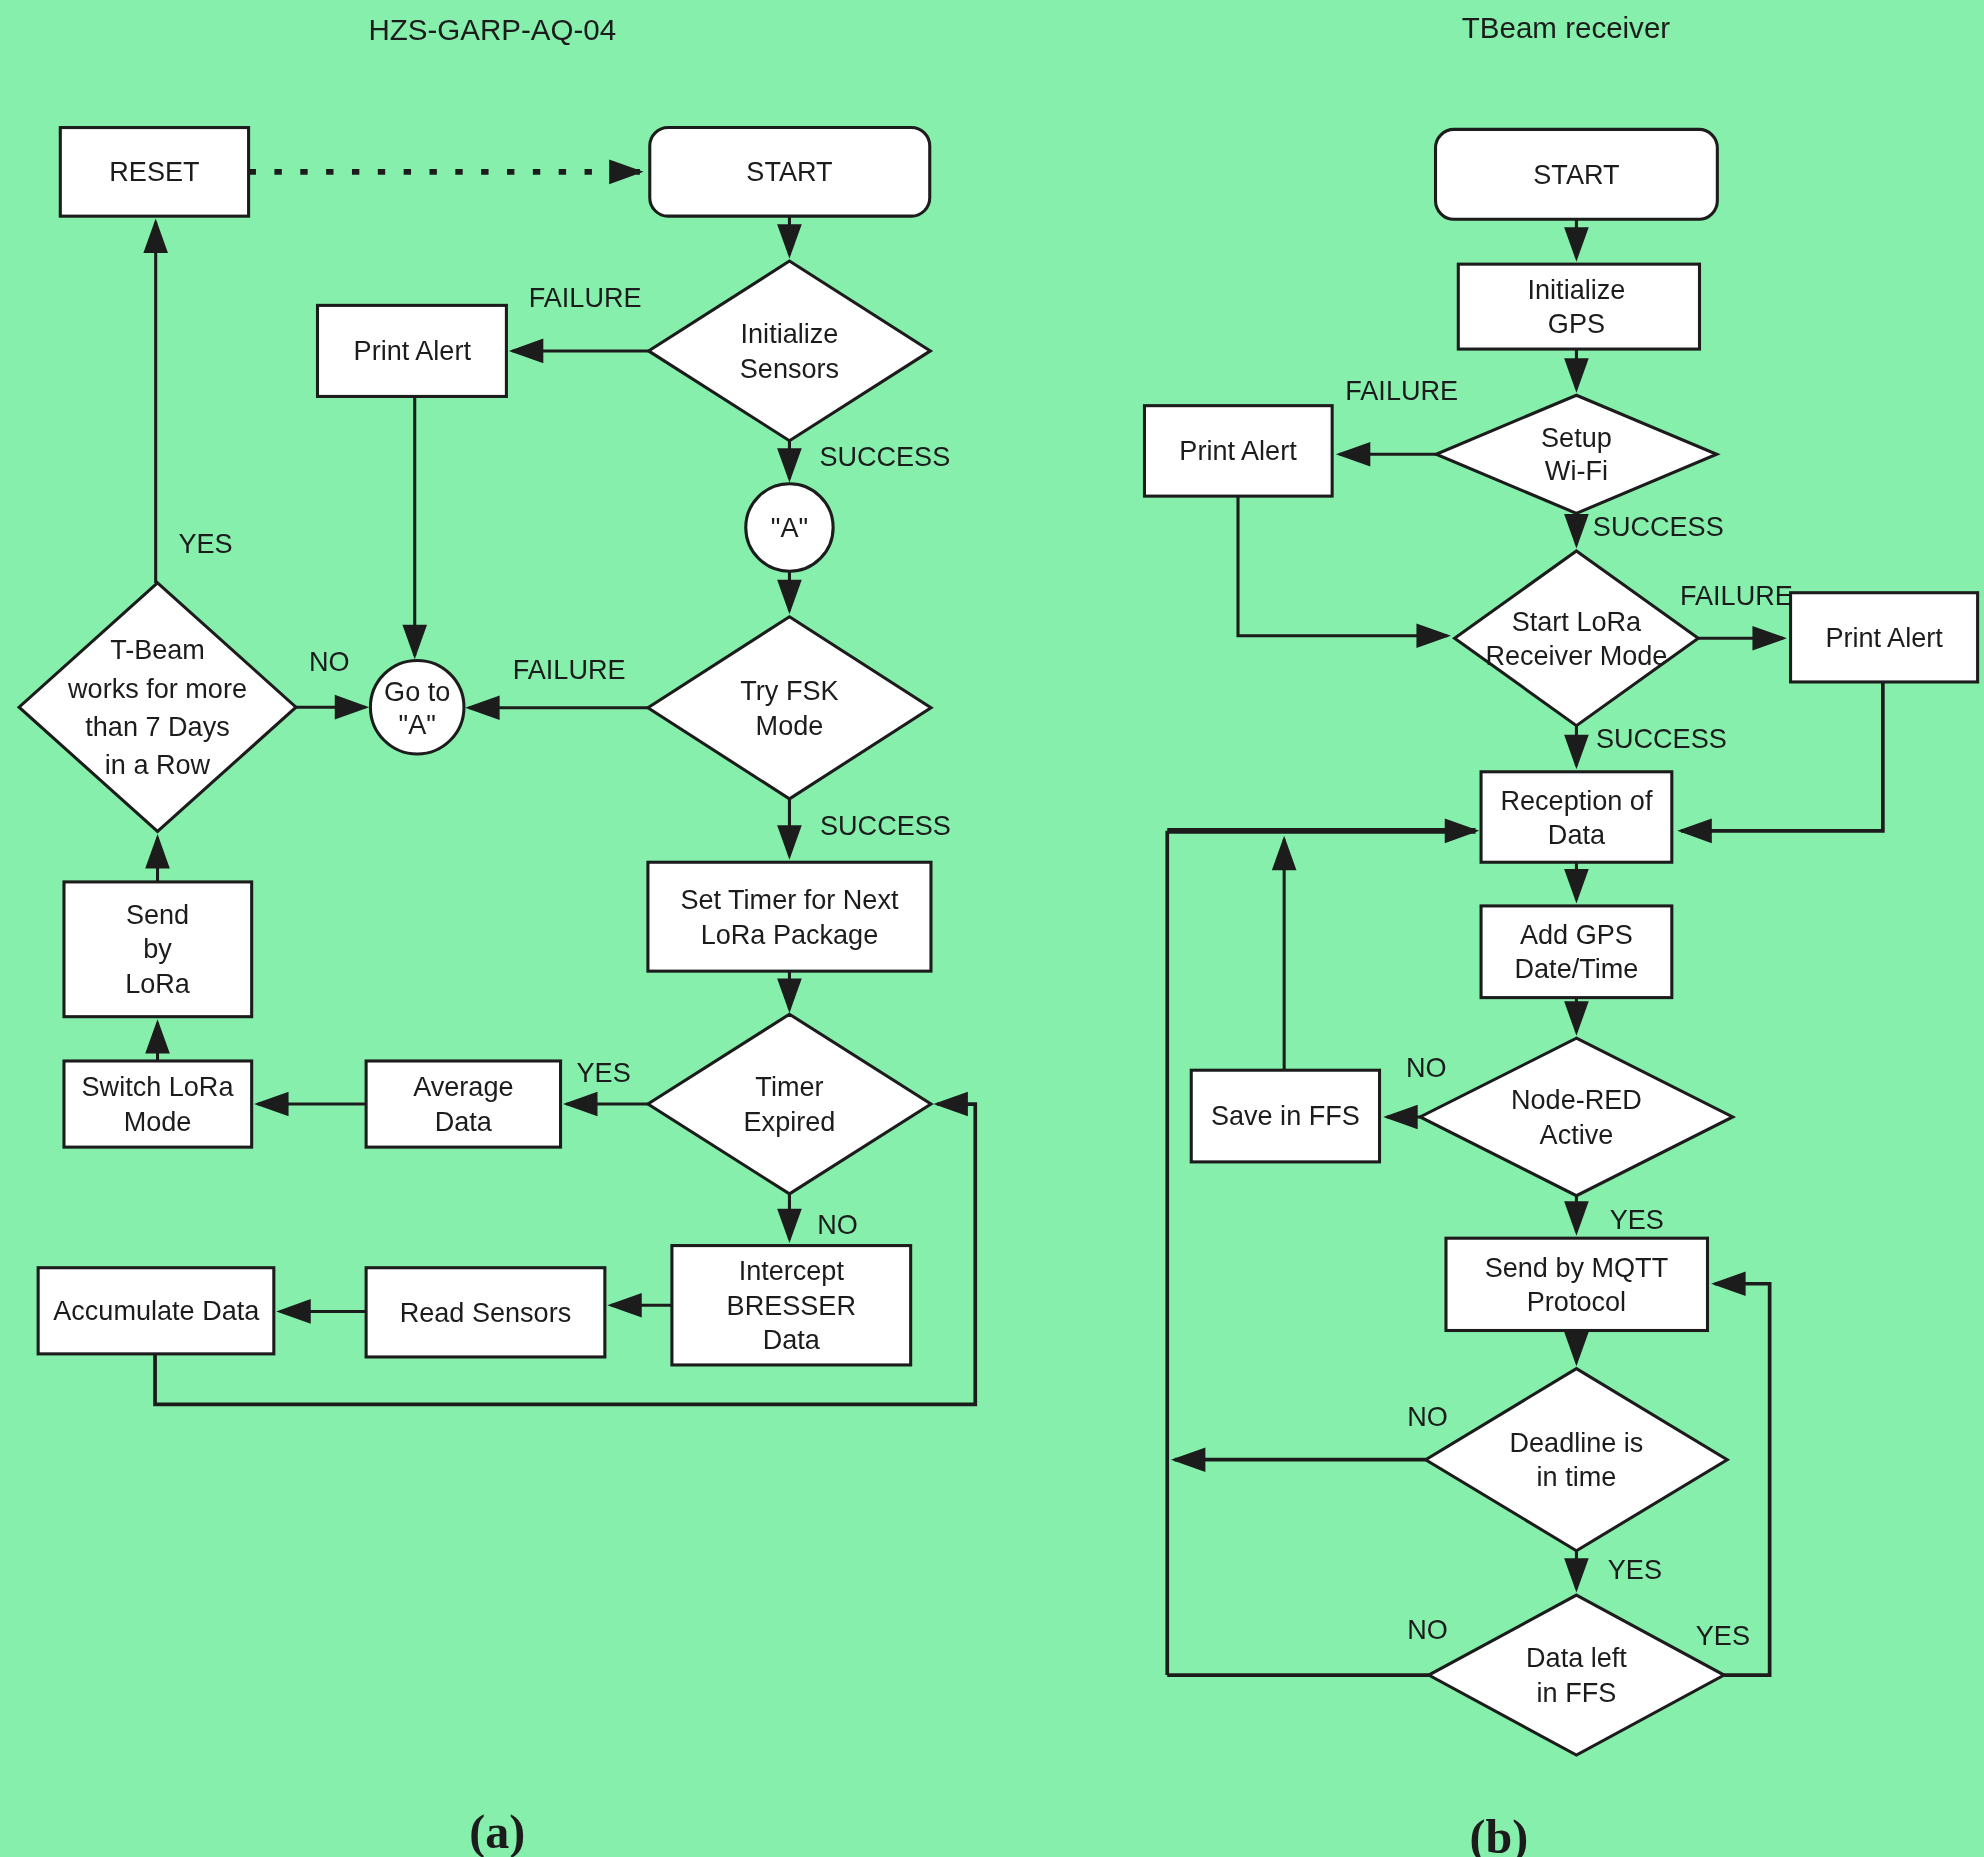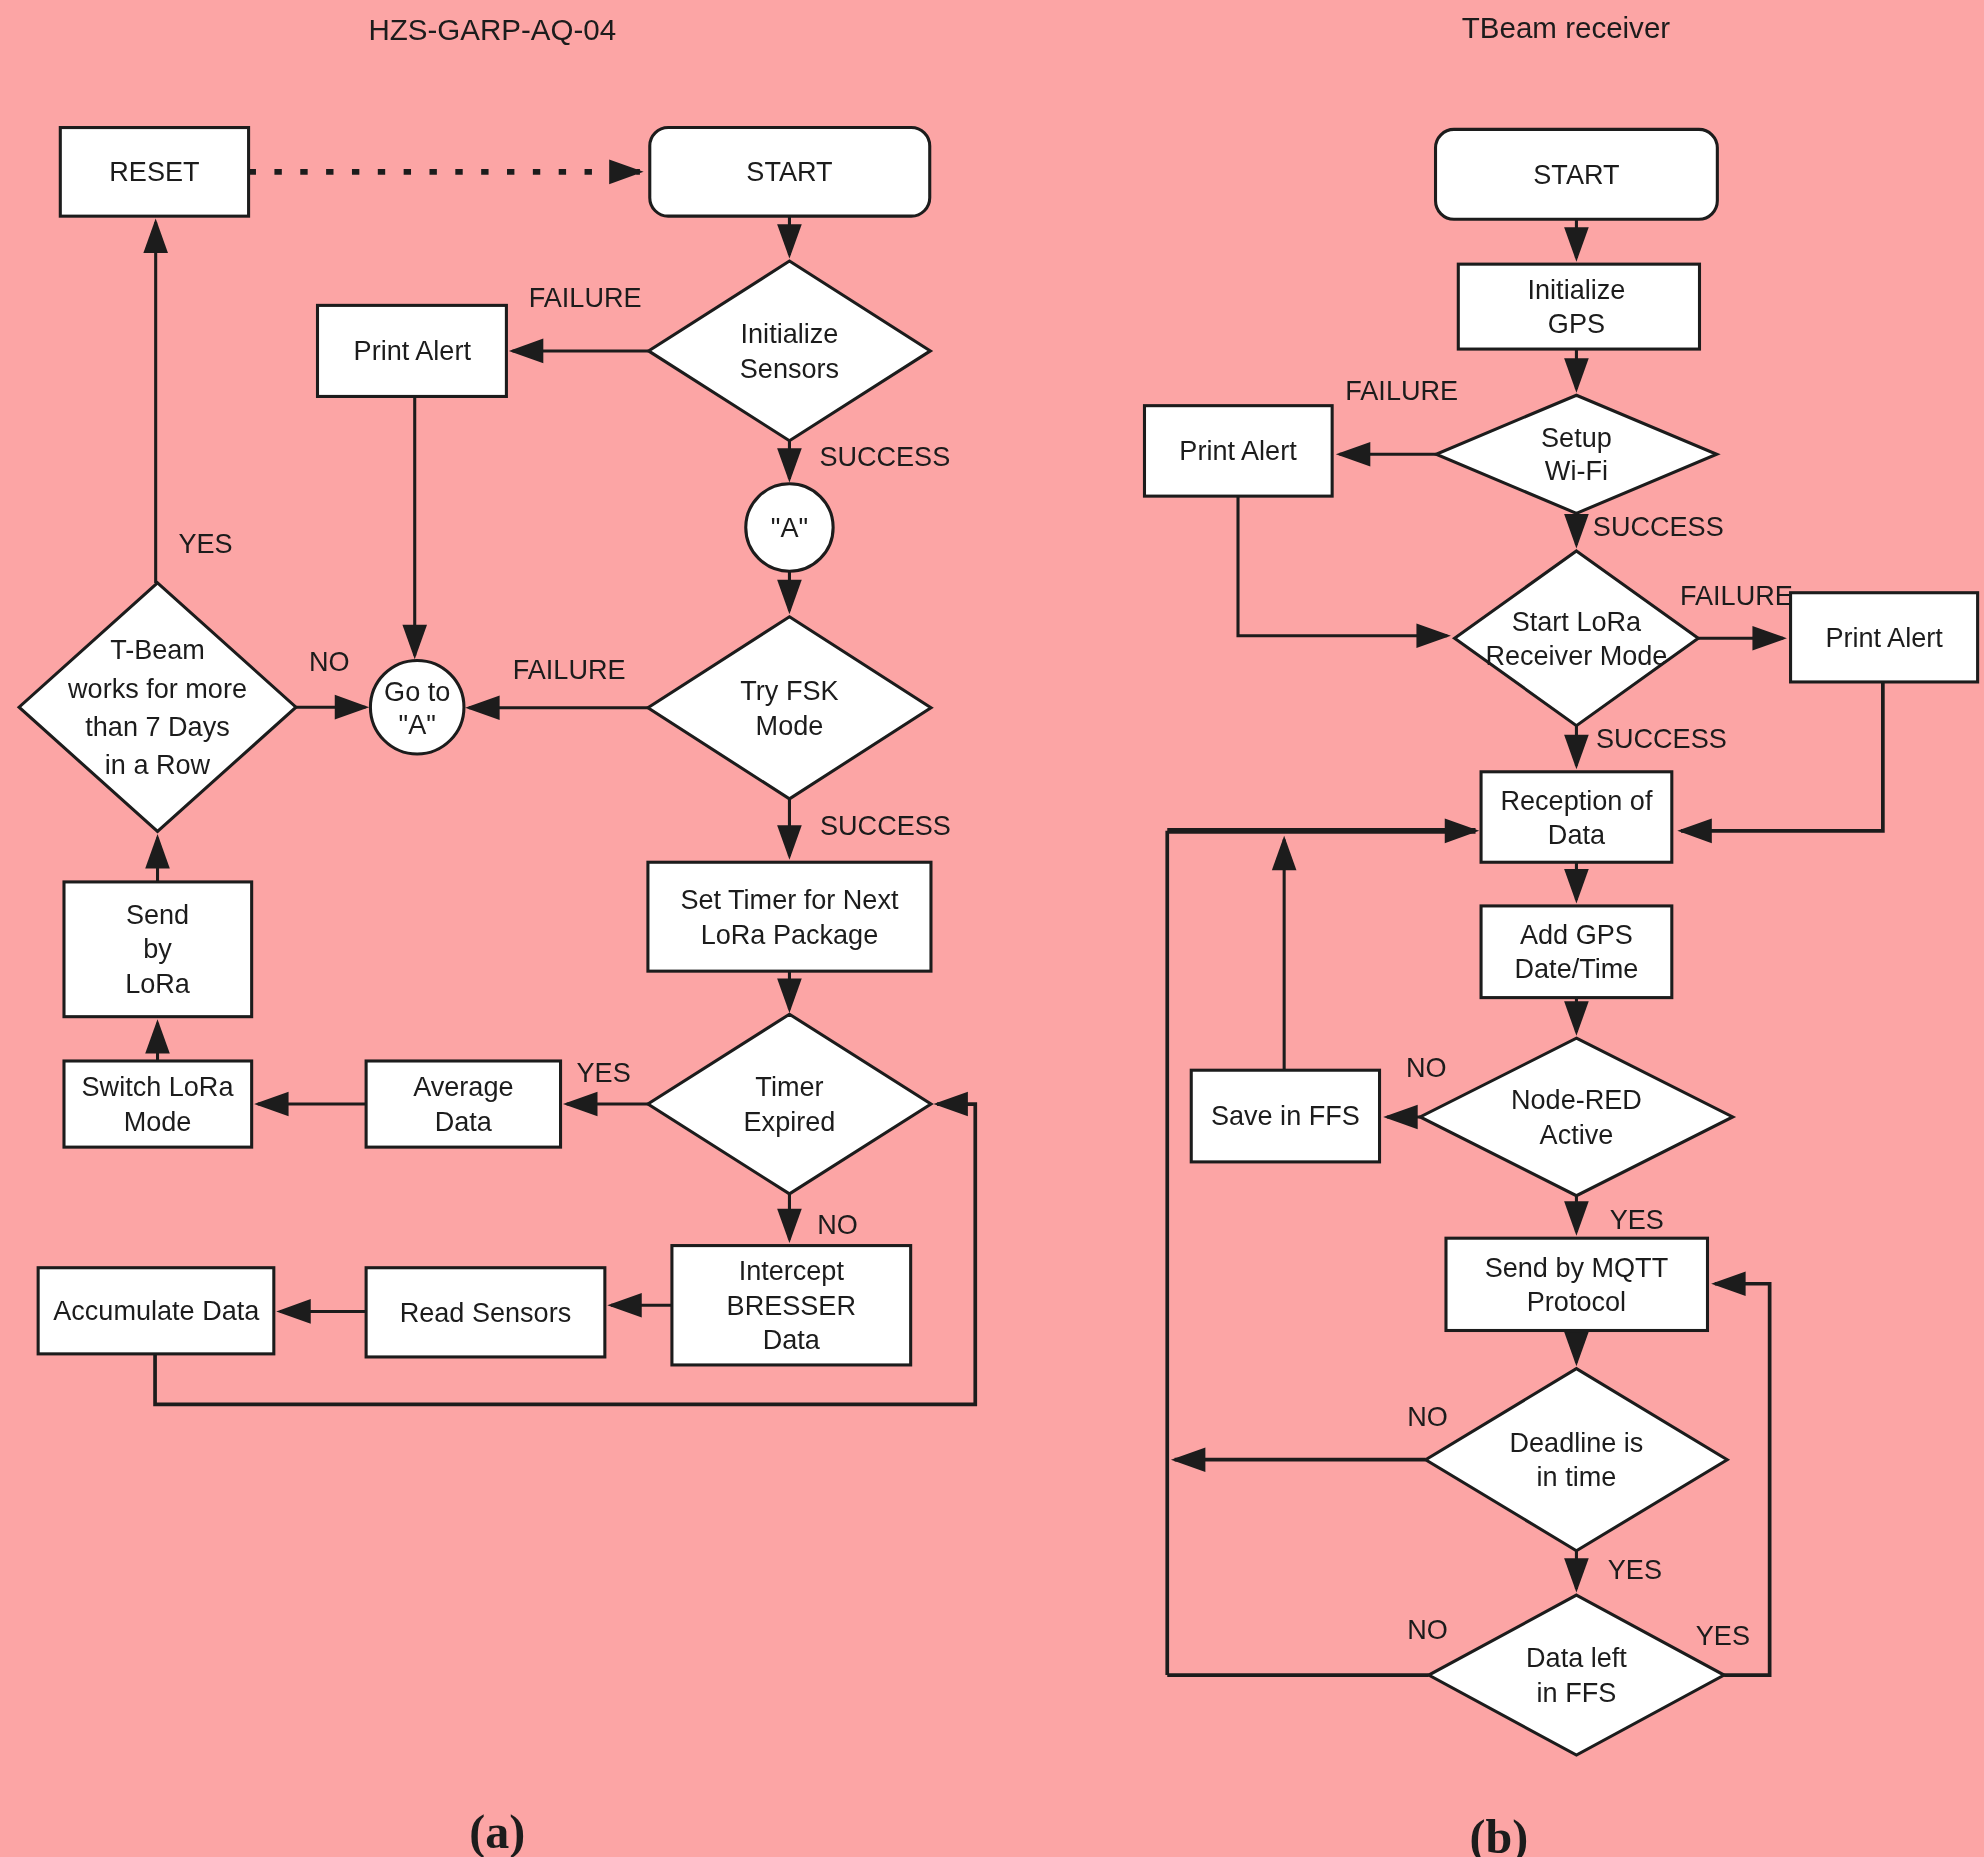--- a/index.html
+++ b/index.html
@@ -1,16 +1,16 @@
 <!DOCTYPE html>
 <html style="font-size:9.8px"><head>
 <meta charset="utf-8">
 <style>
   html,body{margin:0;padding:0;background:#ffffff;}
-  .canvas{position:relative;width:1985px;height:1858px;background:#fca5a5;overflow:hidden;}
+  .canvas{position:relative;width:1985px;height:1858px;background:#86efac;overflow:hidden;}
   svg{position:absolute;left:0;top:0;}
   .shape{fill:#ffffff;stroke:#1c1c1c;stroke-width:5;}
   .edge{fill:none;stroke:#1c1c1c;stroke-width:5;}
   .edge-thick{fill:none;stroke:#1c1c1c;stroke-width:9;}
   .edge-loop{fill:none;stroke:#1c1c1c;stroke-width:6;}
   .edge-dotted{fill:none;stroke:#1c1c1c;stroke-width:9;stroke-dasharray:12 30;}
   text{font-family:"Liberation Sans","DejaVu Sans",sans-serif;fill:#1c1c1c;}
   .node-text{font-size:44px;text-anchor:middle;}
   .edge-label{font-size:44px;text-anchor:middle;}
   .panel-title{font-size:48px;text-anchor:middle;}

